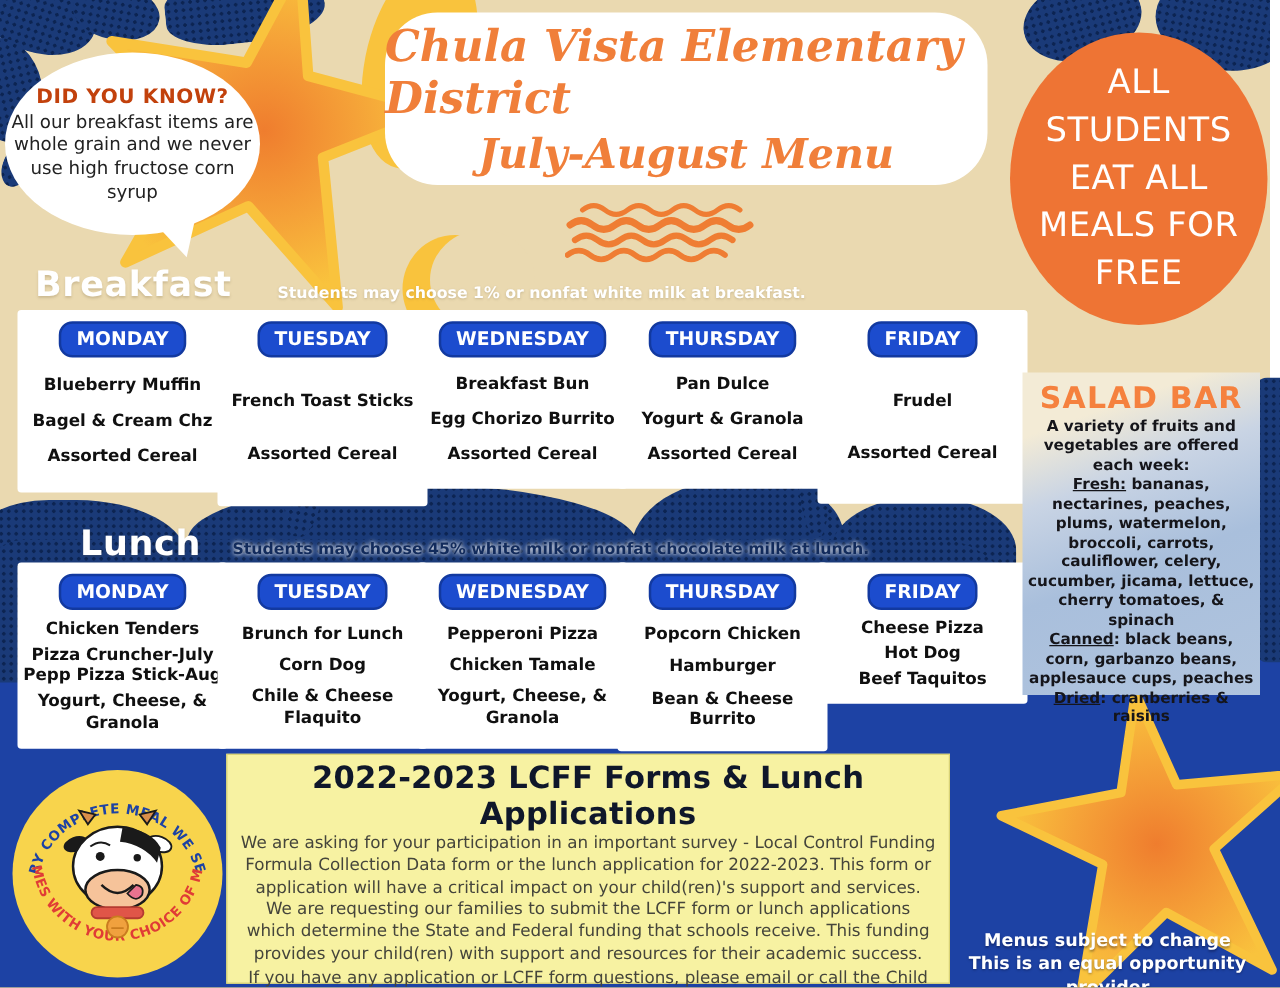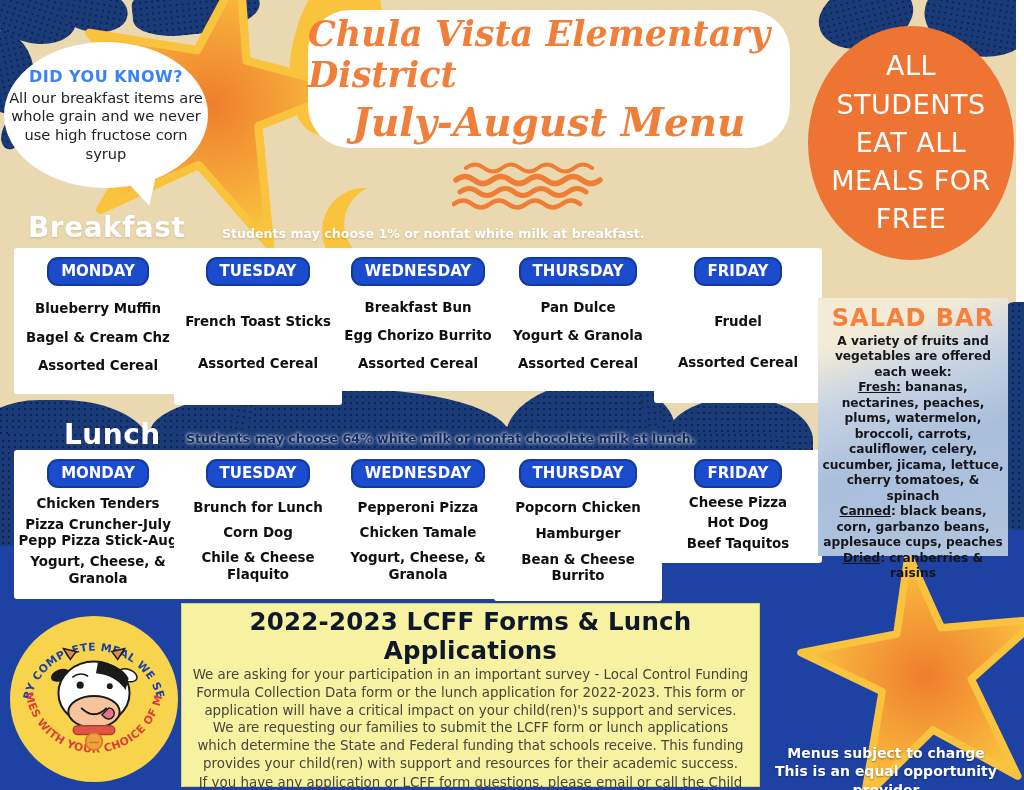--- a/index.html
+++ b/index.html
@@ -42,28 +42,28 @@
   .white-strip{left:1016px;top:0;width:8px;height:304px;background:#fff;}
   .navy-strip{left:1004px;top:302px;width:20px;height:228px;border-radius:10px 0 0 10px;}
   
   .star-tl{left:62px;top:-38px;width:300px;height:280px;transform:rotate(12deg);}
   .star-br{left:800px;top:548px;width:250px;height:250px;transform:rotate(-8deg);}
   
   .bubble{left:4px;top:42px;width:204px;height:146px;background:#fff;border-radius:50%;
           display:flex;flex-direction:column;justify-content:center;text-align:center;z-index:4;}
   .bubble-tail{left:128px;top:172px;width:0;height:0;border-left:16px solid transparent;
           border-right:20px solid transparent;border-top:34px solid #fff;transform:rotate(-18deg);z-index:3;}
-  .bubble h3{margin:0 0 3px;font-size:16px;letter-spacing:.5px;color:#3b82f6;}
+  .bubble h3{margin:0 0 3px;font-size:16px;letter-spacing:.5px;color:#c2410c;}
   .bubble p{margin:0;font-size:14.6px;line-height:1.28;color:#222;}
   
   .titlebox{left:308px;top:10px;width:482px;height:138px;background:#fff;border-radius:42px;
             display:flex;flex-direction:column;align-items:center;justify-content:center;gap:4px;z-index:3;}
   .titlebox div{font-family:"DejaVu Serif","Liberation Serif",serif;font-style:italic;font-weight:bold;
             color:#f07f3a;}
-  .t1{font-size:35px;} .t2{font-size:39px;}
+  .t1{font-size:35px;} .t2{font-size:33px;}
   .waves{left:452px;top:160px;width:175px;height:52px;z-index:2;}
   
   .freecircle{left:808px;top:26px;width:206px;height:234px;background:#ee7434;border-radius:50%;
       display:flex;align-items:center;justify-content:center;text-align:center;z-index:3;}
   .freecircle div{width:168px;color:#fff;font-weight:normal;font-size:27px;line-height:1.42;letter-spacing:.5px;}
   
   .sechead{position:absolute;color:#fff;font-weight:bold;font-size:28px;letter-spacing:.5px;z-index:3;
            text-shadow:0 1px 2px rgba(120,100,60,.25);}
   .bhead{left:28px;top:211px;} .lhead{left:64px;top:418px;}
   .note{position:absolute;font-weight:bold;font-size:12.6px;z-index:3;}
@@ -166,21 +166,21 @@
     </g>
   </svg>
 
   <div class="abs freecircle">
     <div>ALL STUDENTS EAT ALL MEALS FOR FREE</div>
   </div>
 
   <div class="sechead bhead">Breakfast</div>
   <div class="note bnote">Students may choose 1% or nonfat white milk at breakfast.</div>
   <div class="sechead lhead">Lunch</div>
-  <div class="note lnote">Students may choose 64% white milk or nonfat chocolate milk at lunch.</div>
+  <div class="note lnote">Students may choose 45% white milk or nonfat chocolate milk at lunch.</div>
 
   <div class="card bc bc0">
     <div class="pill">MONDAY</div>
     <div class="items">
       <div class="item">Blueberry Muffin</div>
       <div class="item">Bagel &amp; Cream Chz</div>
       <div class="item">Assorted Cereal</div>
     </div>
   </div>
   <div class="card bc bc1">

